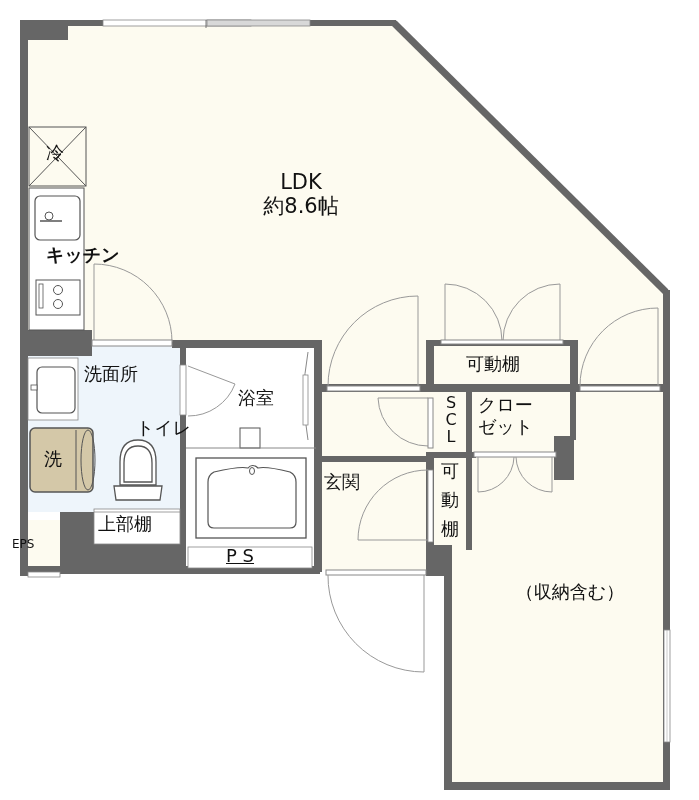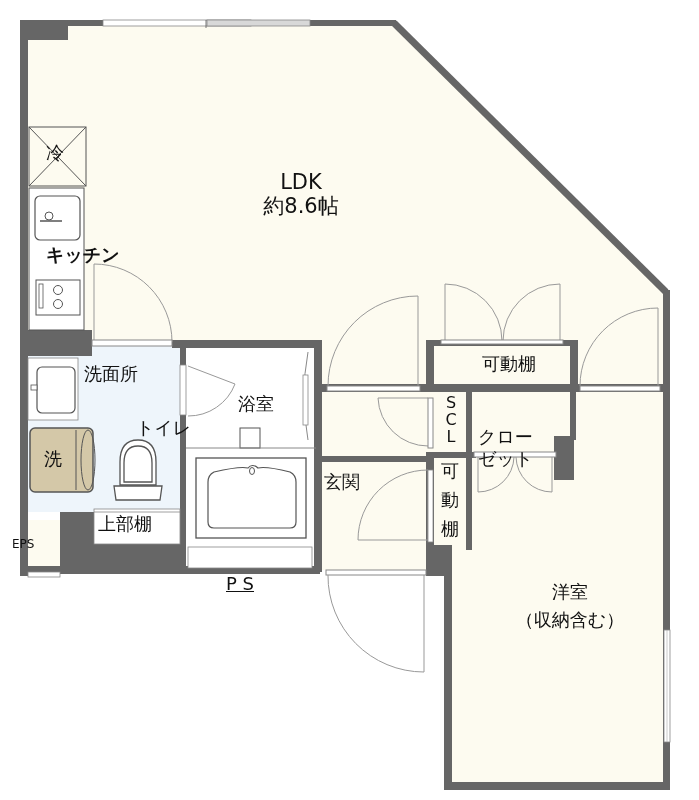--- a/index.html
+++ b/index.html
@@ -214,40 +214,39 @@
 
 <div class="lbl l-md" style="left:46px; top:143px;">冷</div>
 <div class="lbl l-md" style="left:46px; top:245px;font-weight:bold;">キッチン</div>
 
 <div class="lbl l-md" style="left:84px; top:364px;">洗面所</div>
 <div class="lbl l-md" style="left:136px; top:418px;">トイレ</div>
 <div class="lbl l-md" style="left:44px; top:449px;">洗</div>
 <div class="lbl l-md" style="left:98px; top:514px;text-align:center;">上部棚</div>
 <div class="lbl l-xs" style="left:12px; top:538px;">EPS</div>
 
-<div class="lbl l-md" style="left:238px; top:388px;margin-top:6px;">浴室</div>
-<div class="lbl l-md" style="left:226px; top:574px; white-space:pre;text-decoration:underline;">P S</div>
+<div class="lbl l-md" style="left:238px; top:388px;">浴室</div>
+<div class="lbl l-md" style="left:226px; top:546px; white-space:pre;text-decoration:underline;">P S</div>
 
 <div class="lbl l-md" style="left:324px; top:472px;text-align:right;">玄関</div>
 
-<div class="lbl l-md" style="left:466px; top:354px;margin-left:16px;">可動棚</div>
+<div class="lbl l-md" style="left:466px; top:354px;">可動棚</div>
 
 <div class="lbl l-sm vert" style="left:440px; top:394px; width:22px; line-height:17px;">
   <span>S</span>
   <span>C</span>
   <span>L</span>
 </div>
 
-<div class="lbl l-md" style="left:478px; top:394px; text-align:left; line-height:22px;margin-top:32px;">
+<div class="lbl l-md" style="left:478px; top:394px; text-align:left; line-height:22px;">
   <div>クロー</div>
   <div>ゼット</div>
 </div>
 
 <div class="lbl l-md vert" style="left:436px; top:456px; width:28px; line-height:29px;">
   <span>可</span>
   <span>動</span>
   <span>棚</span>
 </div>
 
 <div class="lbl l-md" style="left:500px; top:578px; width:140px; line-height:28px;">
-  <div>洋室</div>
   <div>（収納含む）</div>
 </div>
 
 </body></html>

